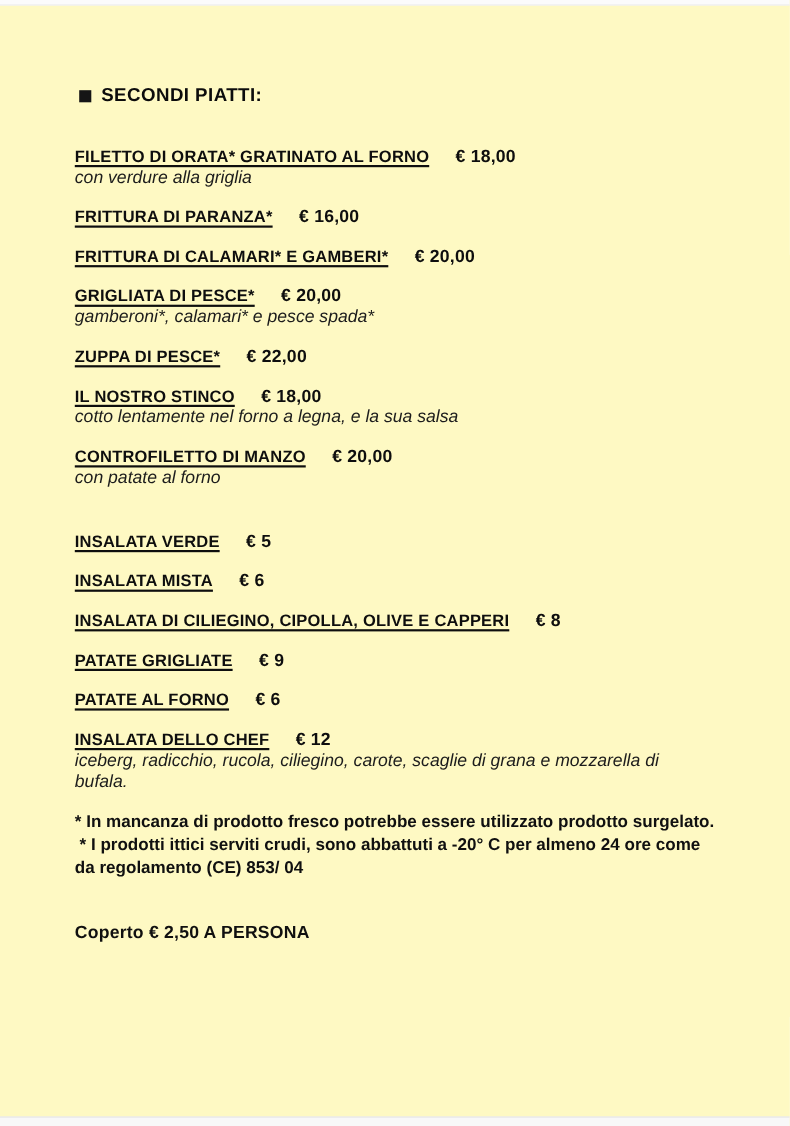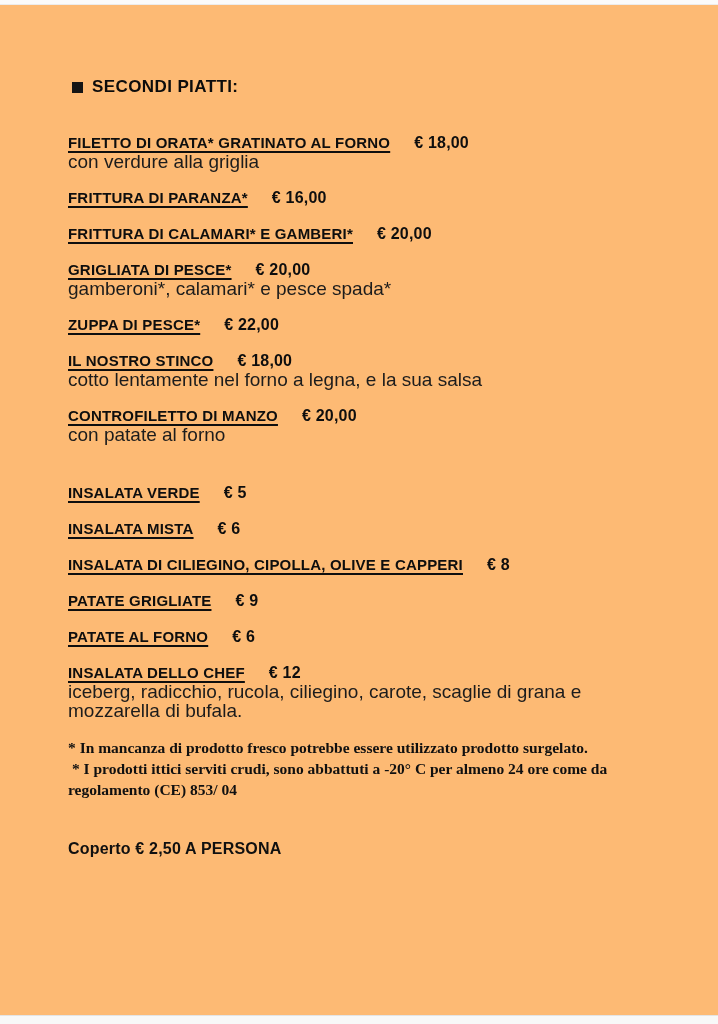--- a/index.html
+++ b/index.html
@@ -9,21 +9,21 @@
     height: 1024px;
     background: #ffffff;
     font-family: "Liberation Sans", sans-serif;
     color: #0e0e0e;
     -webkit-font-smoothing: antialiased;
   }
   .page {
     position: relative;
     width: 718px;
     height: 1024px;
-    background: #fdba74;
+    background: #fef9c3;
     overflow: hidden;
   }
   .top-edge {
     position: absolute;
     top: 0; left: 0; right: 0;
     height: 5px;
     background: #fbfbfb;
     border-bottom: 1px solid #ececec;
   }
   .bottom-edge {
@@ -72,29 +72,29 @@
   }
   .item-price {
     font-size: 16px;
     font-weight: bold;
     letter-spacing: 0.2px;
     color: #0e0e0e;
     margin-left: 24px;
     white-space: nowrap;
   }
   .item-desc {
-    font-size: 19px;
+    font-size: 16px;
+    font-style: italic;
     color: #1c1c1c;
     line-height: 19px;
     max-width: 560px;
   }
   .notes {
     margin-top: 10px;
     max-width: 588px;
-    font-family: Liberation Serif, serif;
   }
   .note {
     margin: 0;
     font-size: 15.5px;
     font-weight: bold;
     line-height: 21px;
     color: #101010;
     white-space: pre-wrap;
   }
   .cover-charge {

